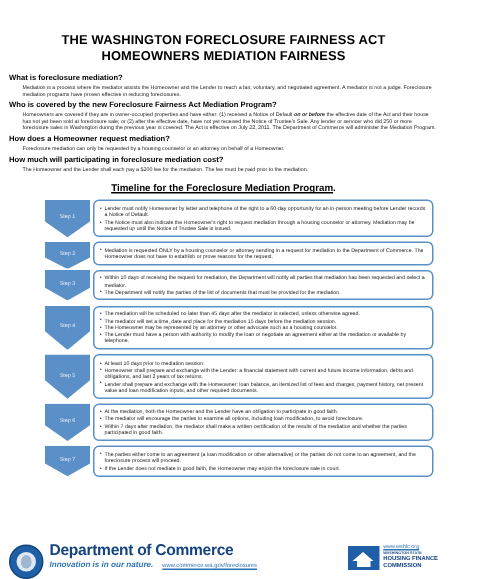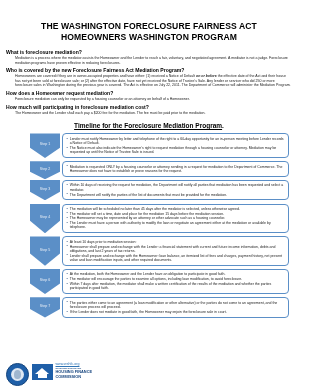--- a/index.html
+++ b/index.html
@@ -212,21 +212,21 @@
     display:block;line-height:4.3px;
   }
 </style>
 </head>
 <body>
 
 <div class="page">
 
   <div class="title">
     <div>THE WASHINGTON FORECLOSURE FAIRNESS ACT</div>
-    <div>HOMEOWNERS WASHINGTON PROGRAM</div>
+    <div>HOMEOWNERS MEDIATION FAIRNESS</div>
   </div>
 
   <div class="qa">
 
     <div class="q">What is foreclosure mediation?</div>
     <div class="a">Mediation is a process where the mediator assists the Homeowner and the Lender to reach a fair, voluntary, and negotiated agreement. A mediator is not a judge. Foreclosure mediation programs have proven effective in reducing foreclosures.</div>
 
     <div class="q">Who is covered by the new Foreclosure Fairness Act Mediation Program?</div>
     <div class="a"><span>Homeowners are covered if they are in owner-occupied properties and have either: (1) received a Notice of Default </span><i>on or before</i><span> the effective date of the Act and their house has not yet been sold at foreclosure sale; or (2) after the effective date, have not yet received the Notice of Trustee's Sale. Any lender or servicer who did 250 or more foreclosure sales in Washington during the previous year is covered. The Act is effective on July 22, 2011. The Department of Commerce will administer the Mediation Program.</span></div>
 
@@ -330,20 +330,27 @@
       </div>
     </div>
 
   </div>
 
   <div class="footer">
     <div class="foot-row">
 
       <div class="seal"></div>
 
+      <div class="commerce">
+        <div class="commerce-name">Department of Commerce</div>
+        <div class="tagline-row">
+          <span class="tagline">Innovation is in our nature.</span>
+          <a class="weblink" href="#">www.commerce.wa.gov/foreclosures</a>
+        </div>
+      </div>
 
       <div class="hfc">
         <div class="hfc-mark"></div>
         <div class="hfc-text">
           <a class="hfc-url" href="#">www.wshfc.org</a>
           <span class="hfc-state">WASHINGTON STATE</span>
           <span class="hfc-name">HOUSING FINANCE</span>
           <span class="hfc-name">COMMISSION</span>
         </div>
       </div>

